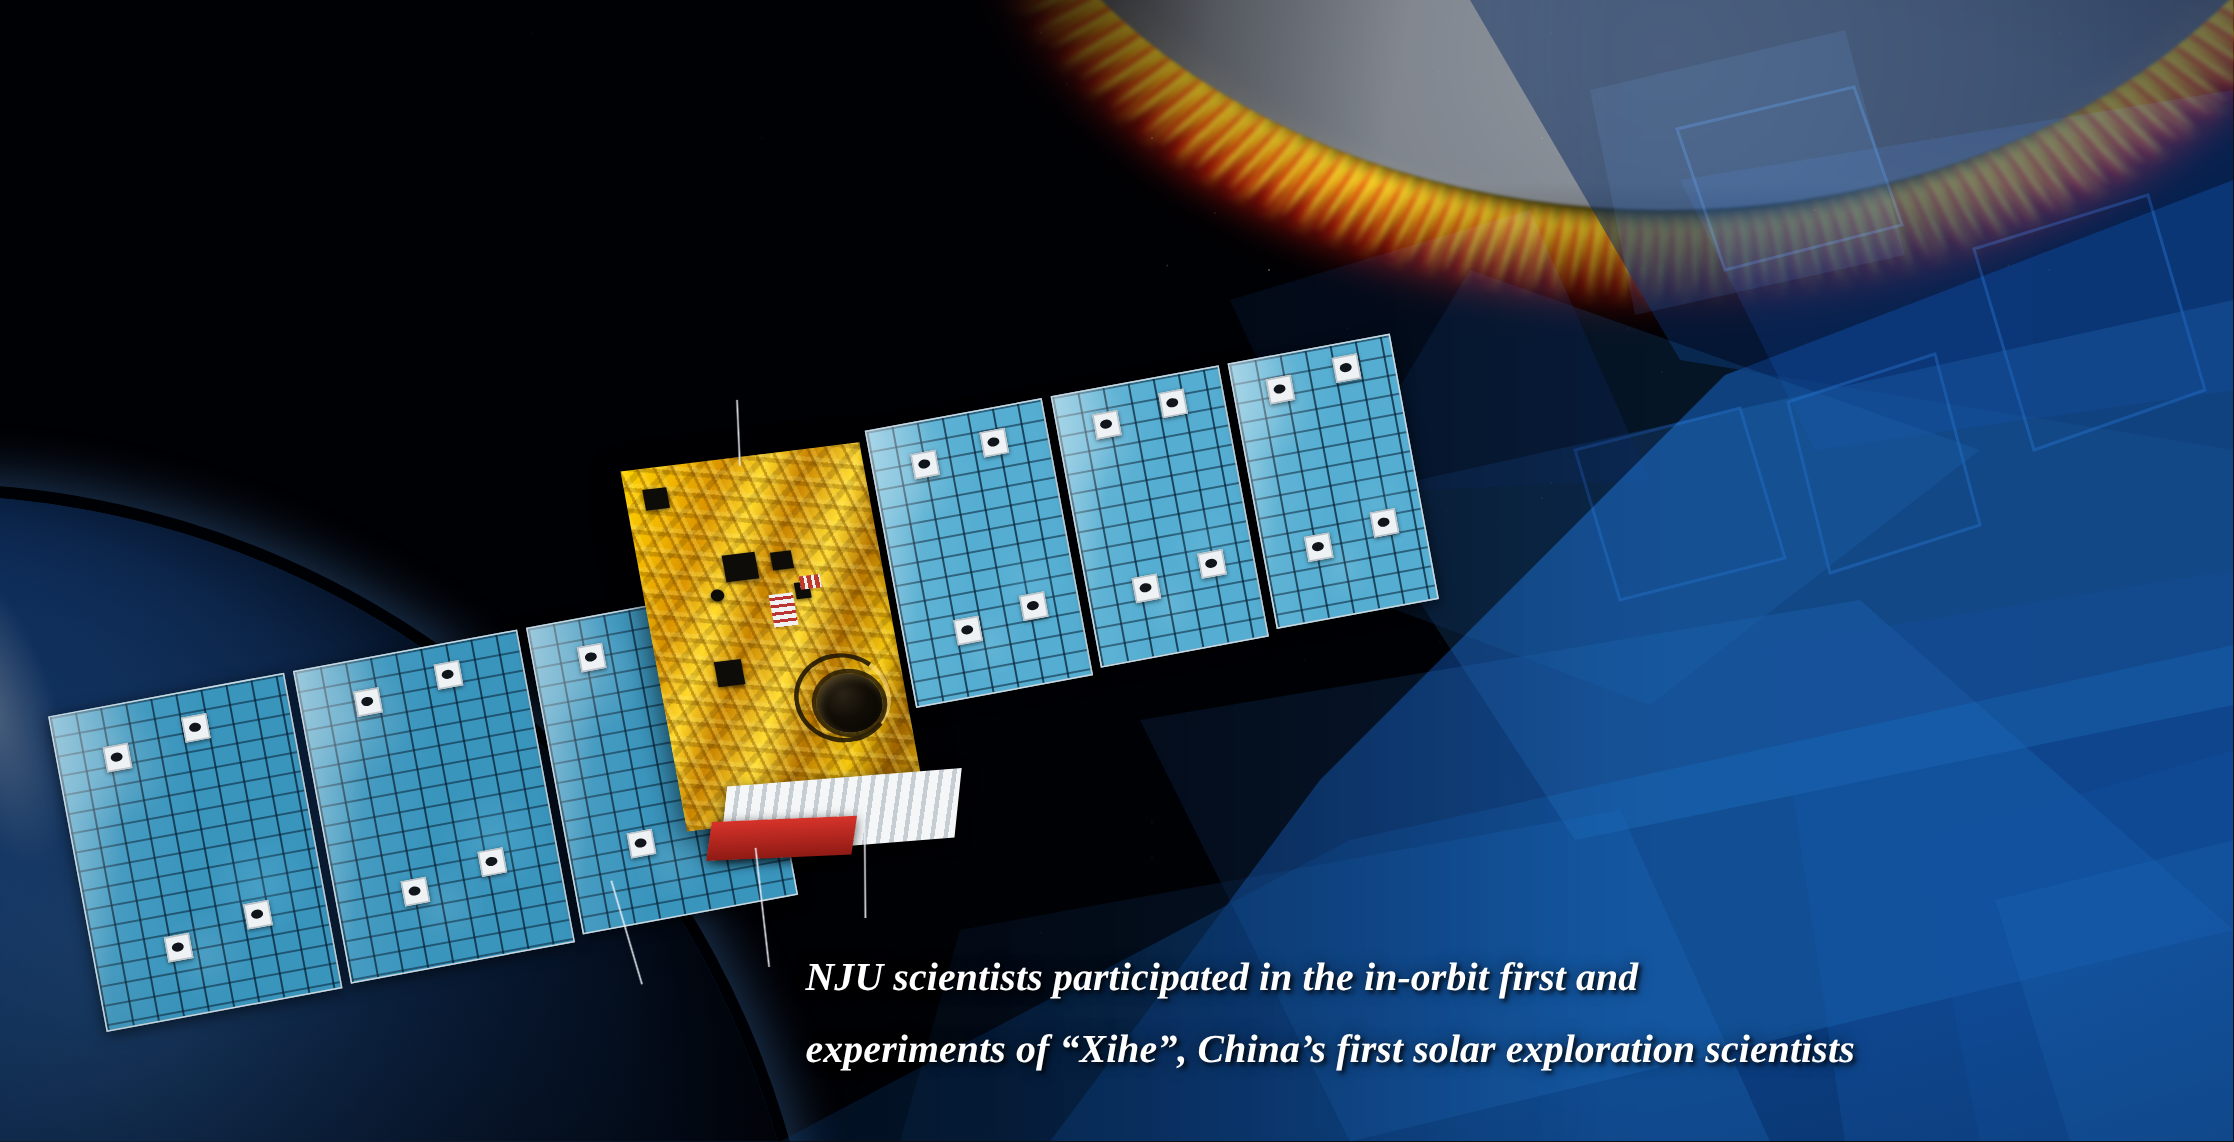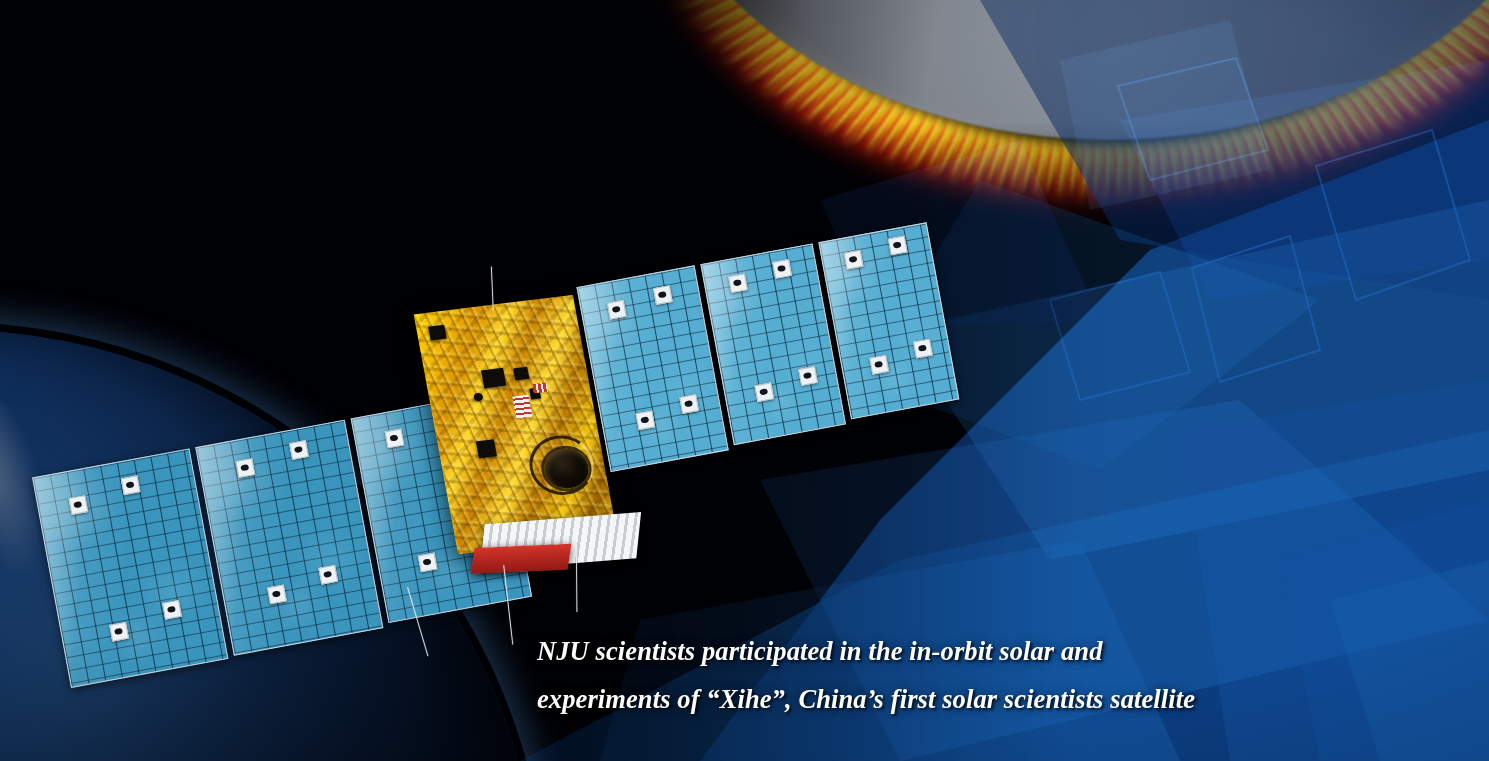--- a/index.html
+++ b/index.html
@@ -474,17 +474,17 @@
 
     <div class="boom" id="boom-top"></div>
     <div class="boom" id="boom-b1"></div>
     <div class="boom" id="boom-b2"></div>
     <div class="boom" id="boom-b3"></div>
   </div>
 
   <div class="layer" id="vignette"></div>
 
   <div id="caption">
-    <div class="caption-line">NJU scientists participated in the in-orbit solar and</div>
-    <div class="caption-line">experiments of “Xihe”, China’s first solar scientists satellite</div>
+    <div class="caption-line">NJU scientists participated in the in-orbit first and</div>
+    <div class="caption-line">experiments of “Xihe”, China’s first solar exploration scientists</div>
   </div>
 
 </div>
 
 </body></html>

